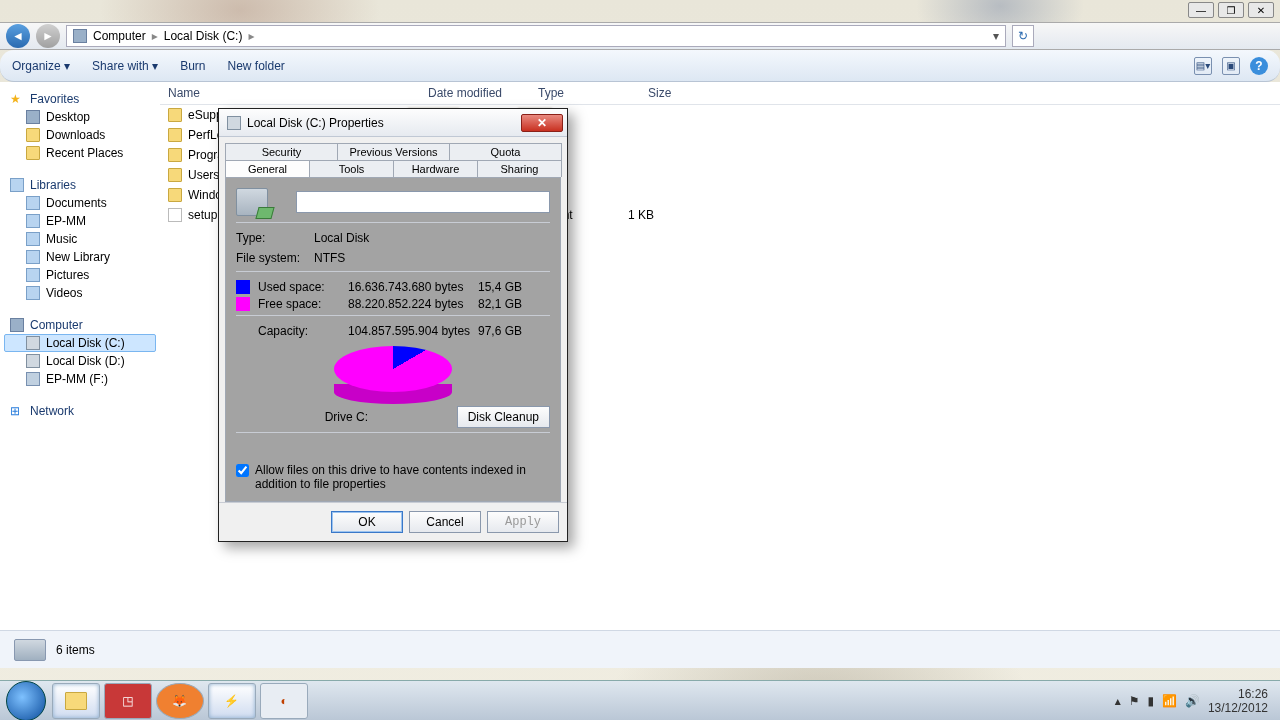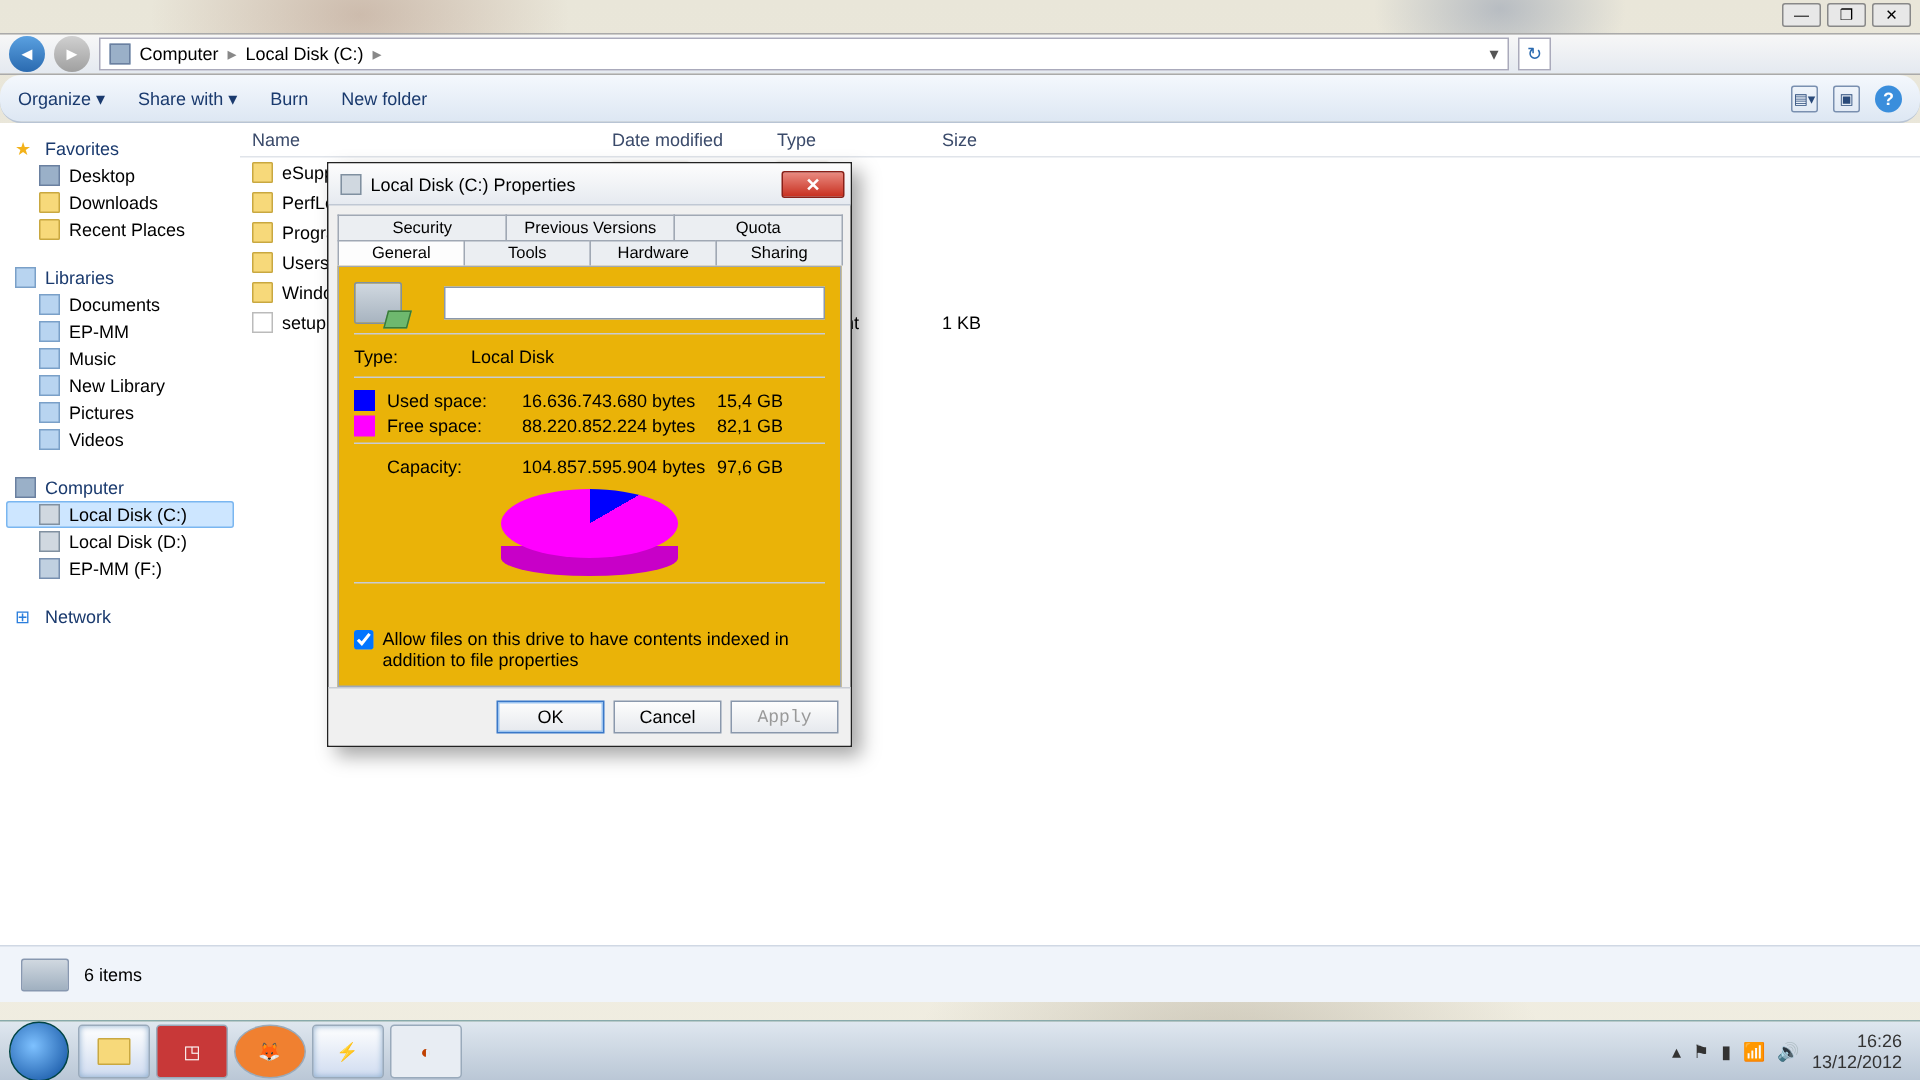--- a/index.html
+++ b/index.html
@@ -37,21 +37,21 @@
 .ico.folder { background:#f7d97a; border:1px solid #c9a840; border-radius:1px; }
 .ico.lib { background:#b8d4f0; border:1px solid #7aa0c8; }
 .ico.comp { background:#9ab0c8; border:1px solid #6a80a0; }
 .ico.drive { background:#d0d8e0; border:1px solid #8090a0; }
 .ico.usb { background:#c0d0e0; border:1px solid #7890b0; }
 .ico.net { color:#2a7edc; }
 
 .filelist { flex:1; }
 .colhdr { display:flex; border-bottom:1px solid #e0e4ea; padding:4px 8px; color:#3a4a6a; }
 .colhdr div:nth-child(1){ width:240px; }
-.colhdr div:nth-child(2){ width:110px; }
+.colhdr div:nth-child(2){ width:110px;margin-left:20px; }
 .colhdr div:nth-child(3){ width:110px; }
 .colhdr div:nth-child(4){ width:70px; }
 .frow { display:flex; padding:3px 8px; align-items:center; }
 .frow .c1 { width:240px; display:flex; align-items:center; gap:6px; }
 .frow .c4 { width:70px; }
 .frow .blur { width:110px; color:#c8c0b0; filter:blur(1px); }
 
 
 .status { position:absolute; bottom:52px; left:0; right:0; height:38px; background:#f0f4fa; border-top:1px solid #d0d8e4; display:flex; align-items:center; padding:0 14px; gap:10px; }
 .status .dico { width:32px; height:22px; background:linear-gradient(#d0d8e0,#a0b0c0); border:1px solid #8898b0; border-radius:2px; }
@@ -66,21 +66,21 @@
 
 
 .dialog { position:absolute; left:218px; top:108px; width:350px; background:#f0f0f0; border:1px solid #222; box-shadow:6px 6px 12px rgba(0,0,0,0.35); }
 .titlebar { height:28px; background:linear-gradient(#fdfdfd,#e6eaf0); display:flex; align-items:center; padding:0 4px 0 8px; border-bottom:1px solid #c0c8d4; }
 .titlebar .ttl { flex:1; }
 .closebtn { width:42px; height:18px; background:linear-gradient(#e98a80,#c83020); border:1px solid #8a2018; border-radius:2px; color:#fff; display:flex; align-items:center; justify-content:center; font-weight:bold; }
 .tabs { padding:6px 6px 0 6px; }
 .tabrow { display:flex; }
 .tab { flex:1; border:1px solid #a0a8b4; border-bottom:none; background:#ebeef2; text-align:center; padding:2px 0; font-size:11px; margin-right:-1px; }
 .tab.active { background:#fdfdfd; position:relative; z-index:2; }
-.tabbody { border:1px solid #a0a8b4; background:#eab308; padding:10px 10px 6px 10px; }
+.tabbody { border:1px solid #a0a8b4; background:#a3a3a3; padding:10px 10px 6px 10px; }
 .trow { display:flex; align-items:center; margin-bottom:6px; }
 .driveico { width:32px; height:28px; background:linear-gradient(#d0d8e0,#a8b4c0); border:1px solid #8090a0; border-radius:2px; margin-right:28px; position:relative; }
 .driveico::after{content:""; position:absolute; right:-6px; bottom:-4px; width:14px; height:10px; background:#6eb86e; border:1px solid #3a7a3a; transform:skewX(-15deg);}
 .nameinput { flex:1; height:22px; border:1px solid #8a98ac; background:#fff; padding:0 4px; }
 .hr { border-top:1px solid #c8ccd4; margin:4px 0 8px 0; }
 .lbl { width:78px; }
 .val { }
 .sw { width:14px; height:14px; margin-right:8px; }
 .sw.blue { background:#0000ff; }
 .sw.mag { background:#ff00ff; }
@@ -330,20 +330,24 @@
     <div class="tabbody">
       <div class="trow">
         <div class="driveico"></div>
         <input class="nameinput" style="">
       </div>
       <div class="hr"></div>
       <div class="trow">
           <div class="lbl">Type:</div>
           <div class="val">Local Disk</div>
         </div>
+      <div class="trow">
+          <div class="lbl">File system:</div>
+          <div class="val">NTFS</div>
+        </div>
       <div class="hr"></div>
       <div class="srow">
           <span class="sw blue"></span>
           <div class="l1">Used space:</div>
           <div class="l2">16.636.743.680 bytes</div>
           <div class="l3">15,4 GB</div>
         </div>
       <div class="srow">
           <span class="sw mag"></span>
           <div class="l1">Free space:</div>
@@ -354,20 +358,24 @@
       <div class="srow">
           <span style="width:22px"></span>
           <div class="l1">Capacity:</div>
           <div class="l2">104.857.595.904 bytes</div>
           <div class="l3">97,6 GB</div>
         </div>
       <div class="pie">
         <div class="side"></div>
           <div class="top"></div>
       </div>
+      <div class="pierow">
+        <div class="drv">Drive C:</div>
+        <button class="cleanup">Disk Cleanup</button>
+      </div>
       <div class="hr"></div>
       <div style="height:18px"></div>
       <div class="chk">
           <input type="checkbox" checked="" style="">
           <span>Allow files on this drive to have contents indexed in addition to file properties</span>
         </div>
     </div>
   </div>
   <div class="dlgbtns">
     <button class="btn primary">OK</button>

